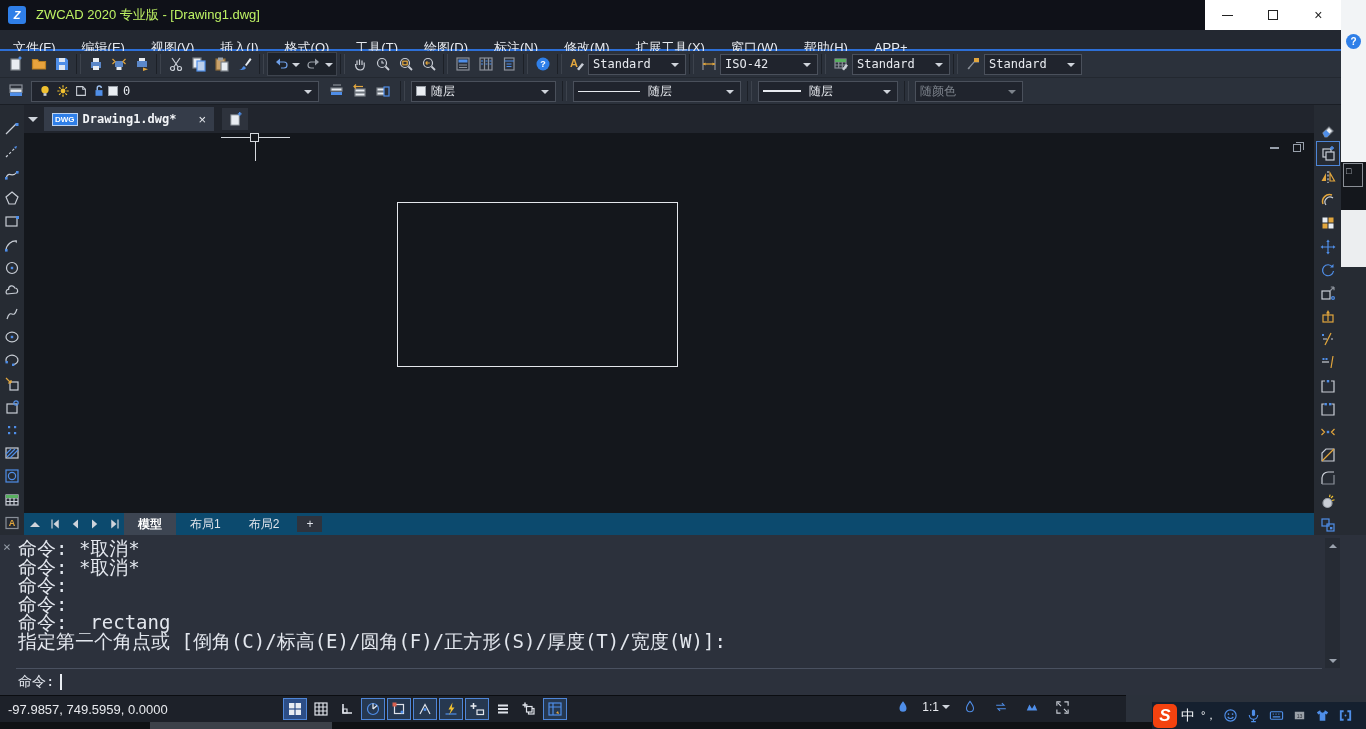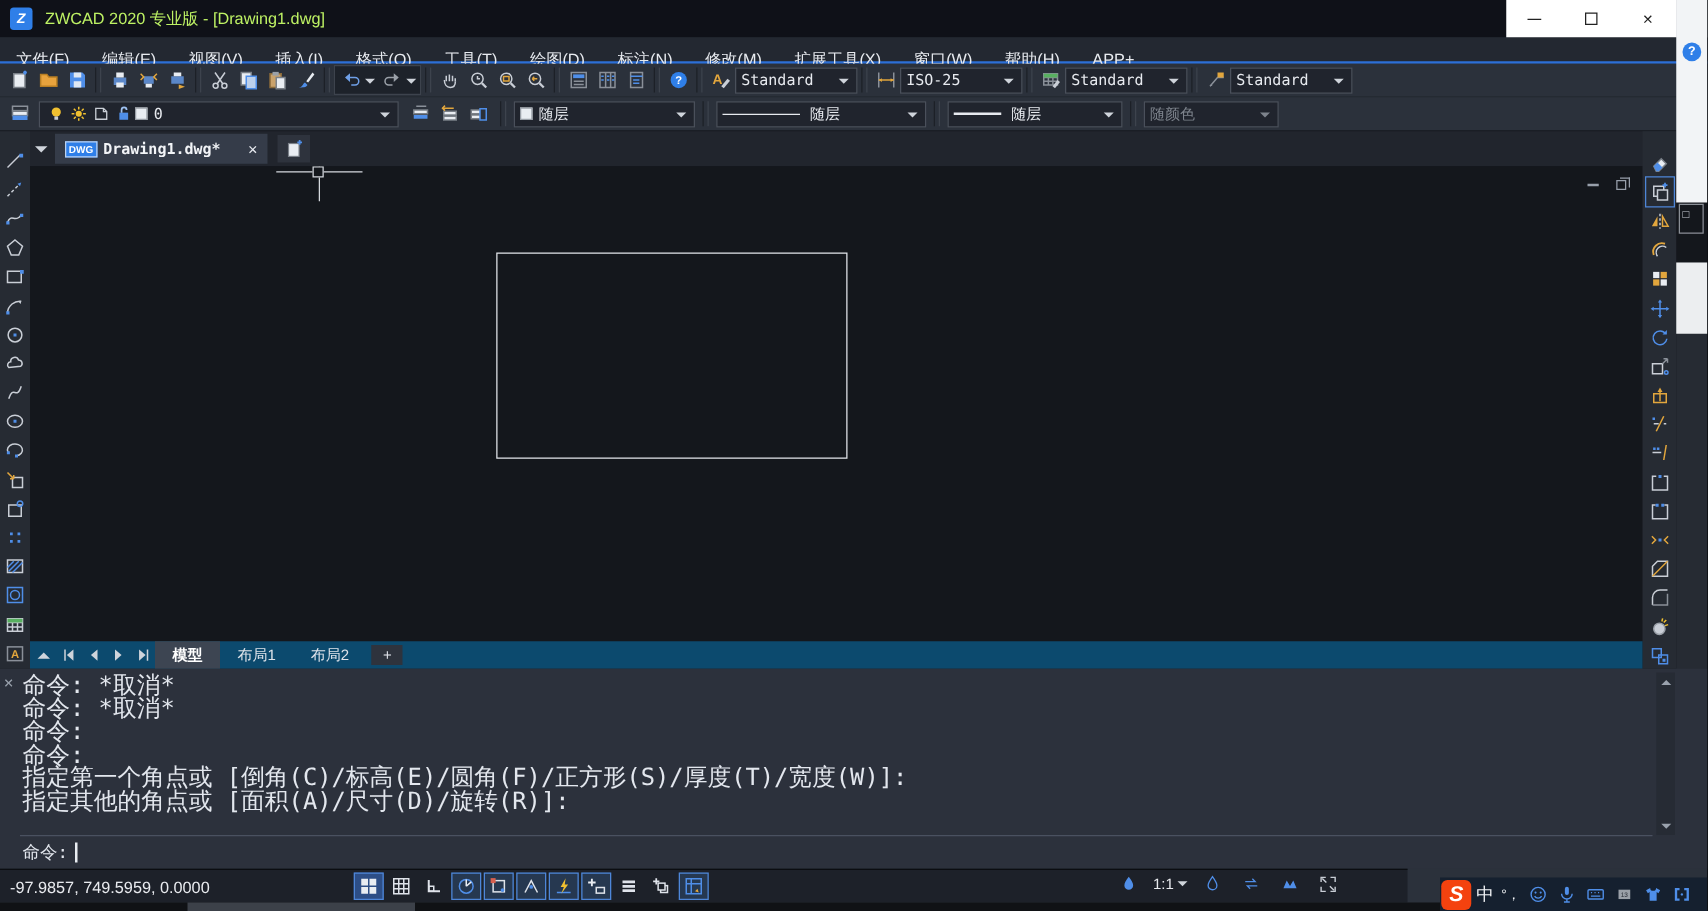--- a/index.html
+++ b/index.html
@@ -313,21 +313,21 @@
       </div>
     <div class="sep"></div>
     <div class="ic">
         <svg width="16" height="16" viewBox="0 0 16 16">
           <path d="M2 2v12M14 2v12" stroke="#8a9099"></path>
           <path d="M2 8h12" stroke="#e2a63d"></path>
           <path d="M2 8l2.5-1.5v3zM14 8l-2.5-1.5v3z" fill="#e2a63d" stroke="none"></path>
         </svg>
       </div>
     <div class="dd" style="width:98px">
-        <span>ISO-25</span>
+        <span>ISO-42</span>
         <span class="car"></span>
       </div>
     <div class="sep"></div>
     <div class="ic">
         <svg width="16" height="16" viewBox="0 0 16 16">
           <rect x="2" y="3" width="11" height="9" stroke="#8a9099"></rect>
           <path d="M2 6h11M2 9h11M5.7 3v9M9.3 3v9" stroke="#8a9099"></path>
           <path d="M2 3h11v3H2z" fill="#58b060" stroke="none"></path>
           <path d="M9 13l4-5 2 1.5-4 5z" fill="#c9ced6" stroke="none"></path>
         </svg>
@@ -763,22 +763,22 @@
     <div class="helpcircle">?</div>
   </div>
 
   <div class="cmd">
     <div class="cmd-close">×</div>
     <div class="cmd-hist">
       <div class="cmd-line">命令: *取消*</div>
       <div class="cmd-line">命令: *取消*</div>
       <div class="cmd-line">命令:</div>
       <div class="cmd-line">命令:</div>
+      <div class="cmd-line">命令: _rectang</div>
       <div class="cmd-line">指定第一个角点或 [倒角(C)/标高(E)/圆角(F)/正方形(S)/厚度(T)/宽度(W)]:</div>
-      <div class="cmd-line">指定其他的角点或 [面积(A)/尺寸(D)/旋转(R)]:</div>
     </div>
     <div class="cmd-scroll">
       <div class="sc-up">
           <i></i>
         </div>
       <div class="sc-dn">
           <i></i>
         </div>
     </div>
     <div class="cmd-div"></div>

